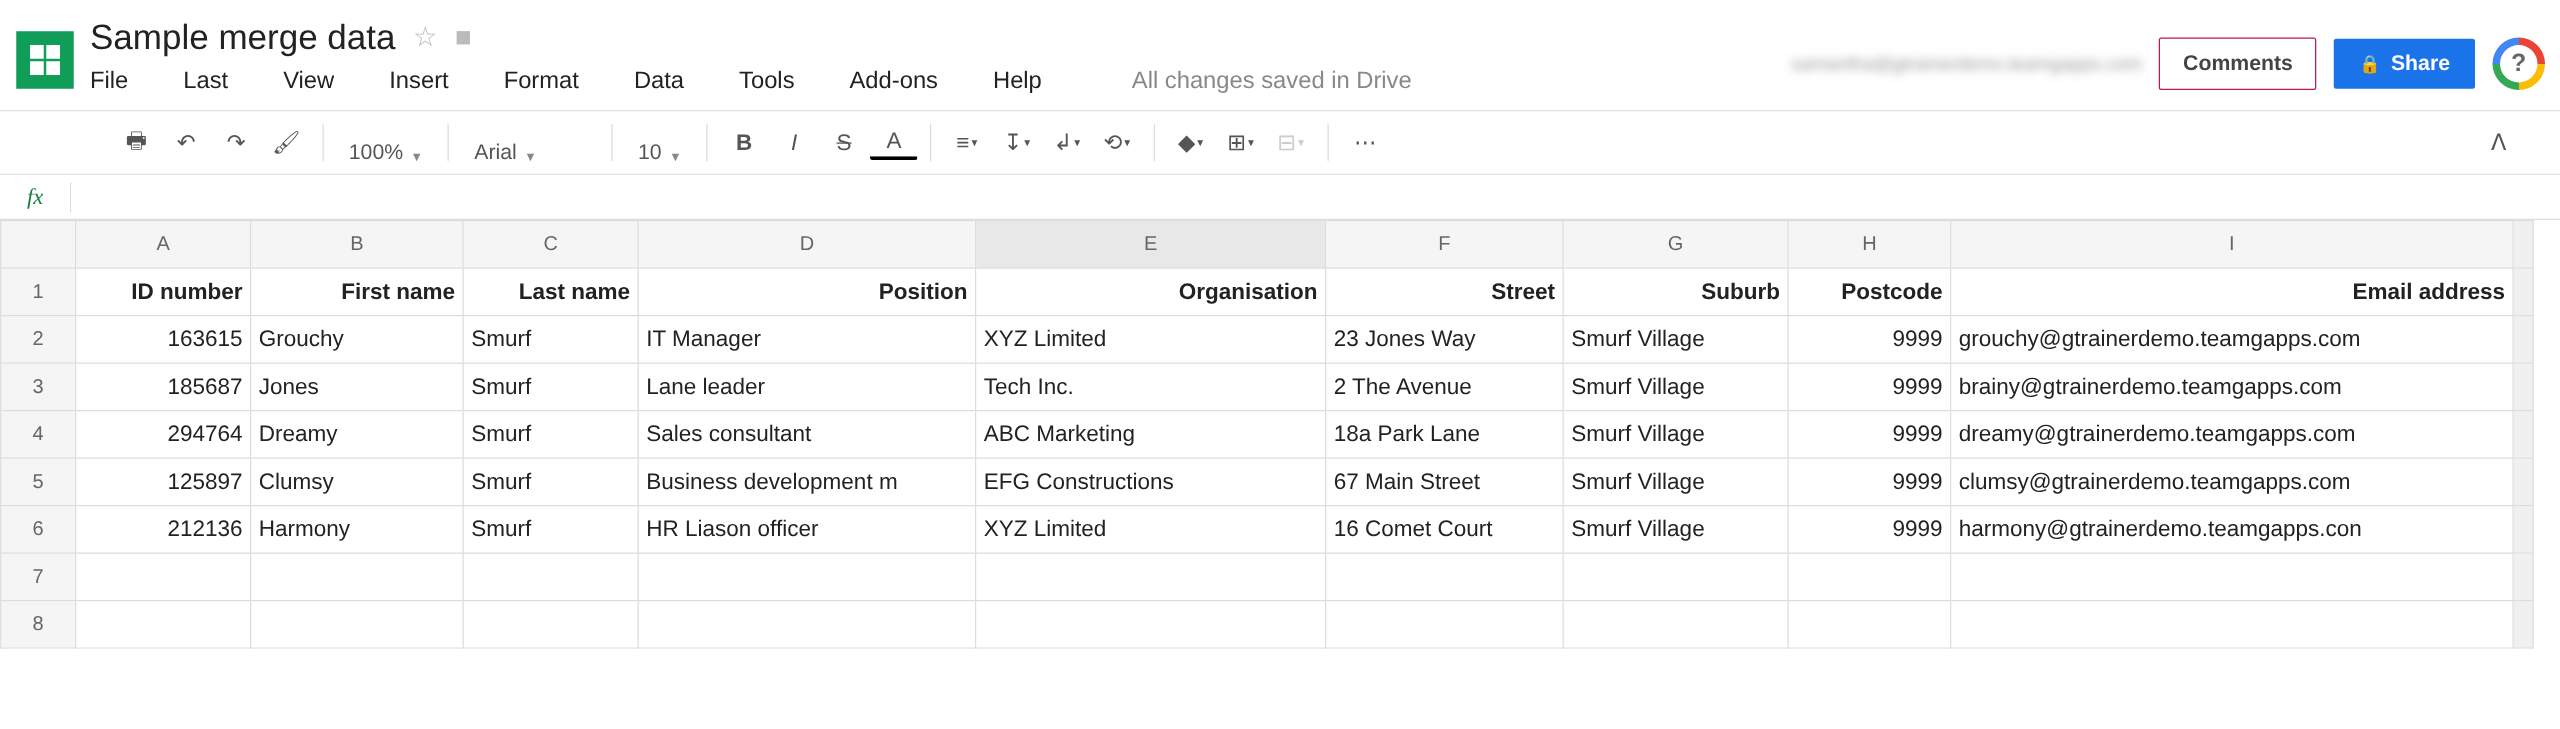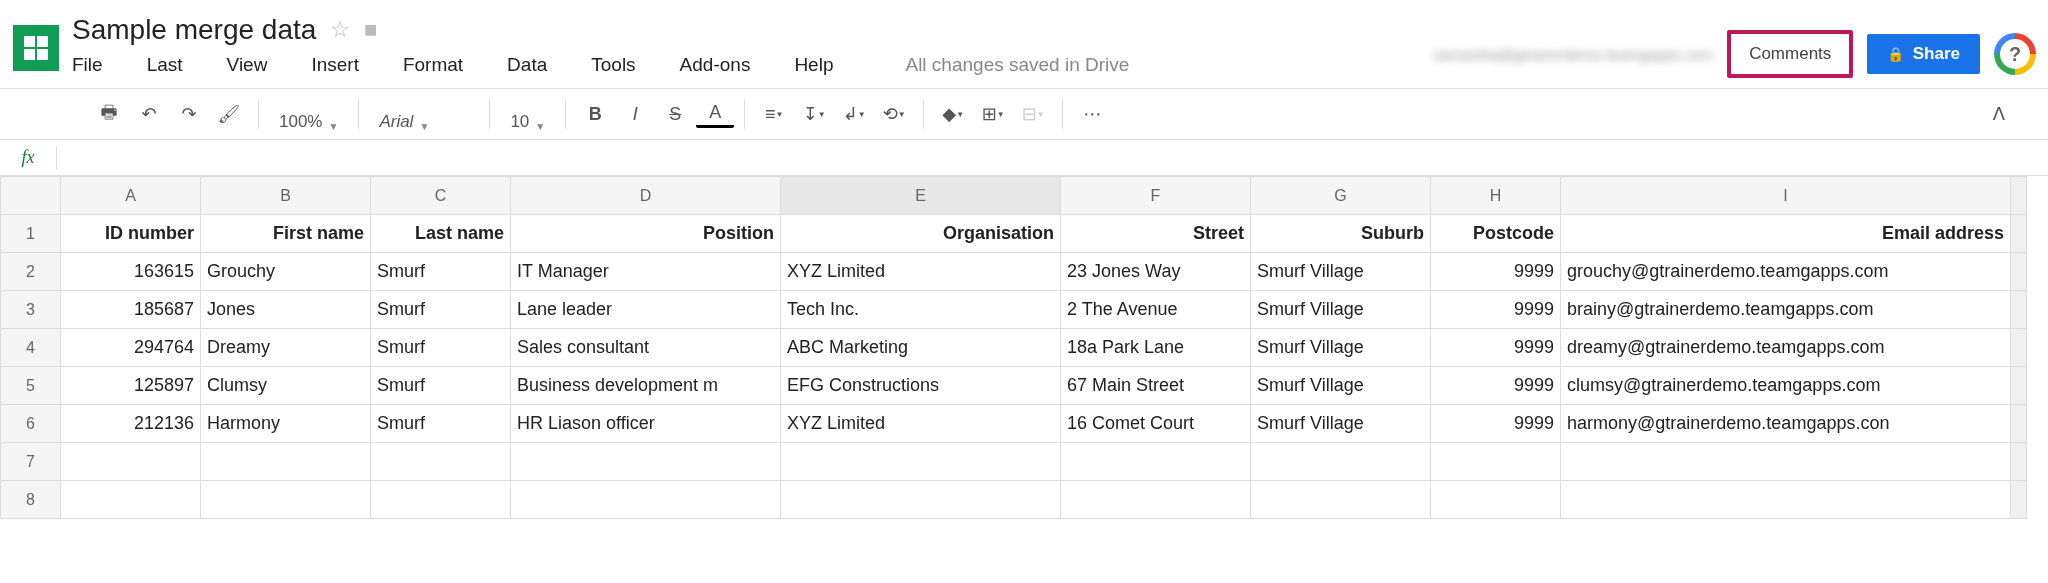--- a/index.html
+++ b/index.html
@@ -12,33 +12,33 @@
   .logo .grid { width: 24px; height: 24px; display: grid; grid-template-columns: 1fr 1fr; grid-template-rows: 1fr 1fr; gap: 2px; }
   .logo .grid span { background: #fff; }
   .title-area { flex: 1; padding-top: 6px; }
   .titlerow { display: flex; align-items: center; gap: 14px; }
   .doc-title { font-size: 28px; color: #222; font-weight: 400; }
   .star-icon, .folder-icon { color: #bbb; font-size: 22px; }
   .menubar { display: flex; gap: 44px; padding-top: 8px; font-size: 19px; color: #222; align-items: center; }
   .menubar .saved { color: #888; margin-left: 28px; }
   .right-area { display: flex; align-items: center; gap: 14px; padding-top: 22px; }
   .account-email { color: #999; font-size: 15px; filter: blur(4px); }
-  .comments-btn { background: #fff; border: 4px solid #be185d; border-radius: 2px; padding: 10px 18px; font-size: 17px; font-weight: normal; color: #444; cursor: pointer; }
+  .comments-btn { background: #fff; border: 1px solid #be185d; border-radius: 2px; padding: 10px 18px; font-size: 17px; font-weight: bold; color: #444; cursor: pointer; }
   .share-btn { background: #1a73e8; color: #fff; border: none; border-radius: 2px; padding: 10px 20px; font-size: 17px; font-weight: bold; display: flex; align-items: center; gap: 8px; cursor: pointer; }
   .share-btn .lock { font-size: 14px; }
   .help-ring { width: 42px; height: 42px; border-radius: 50%; background: conic-gradient(#ea4335 0 25%, #fbbc05 25% 50%, #34a853 50% 75%, #4285f4 75% 100%); display: flex; align-items: center; justify-content: center; }
   .help-ring .inner { width: 30px; height: 30px; border-radius: 50%; background: #fff; display: flex; align-items: center; justify-content: center; font-size: 20px; font-weight: bold; color: #666; }
 
   
   .toolbar { border-top: 1px solid #e0e0e0; border-bottom: 1px solid #e0e0e0; height: 52px; display: flex; align-items: center; padding: 0 10px 0 90px; gap: 2px; }
   .tb-btn { width: 38px; height: 36px; display: flex; align-items: center; justify-content: center; color: #555; font-size: 18px; cursor: pointer; border-radius: 2px; }
   .tb-sep { width: 1px; height: 30px; background: #ddd; margin: 0 8px; }
   .tb-dd { display: flex; align-items: flex-end; gap: 6px; padding: 0 10px; height: 36px; color: #555; cursor: pointer; }
   .tb-dd .arr { font-size: 10px; color: #888; }
-  .tb-font { min-width: 110px; font-style: italic; }
+  .tb-font { min-width: 110px; }
   .tb-size { min-width: 50px; }
   .tb-wide { flex: 1; }
   .tb-collapse { margin-right: 20px; }
 
   
   .formulabar { display: flex; align-items: center; border-bottom: 1px solid #ddd; height: 36px; }
   .fx { width: 56px; text-align: center; font-style: italic; color: #15803d; font-size: 18px; font-family: serif; }
   .fx-sep { width: 1px; height: 24px; background: #ddd; }
   .fx-input { flex: 1; border: none; outline: none; padding: 0 10px; font-size: 17px; }
 

